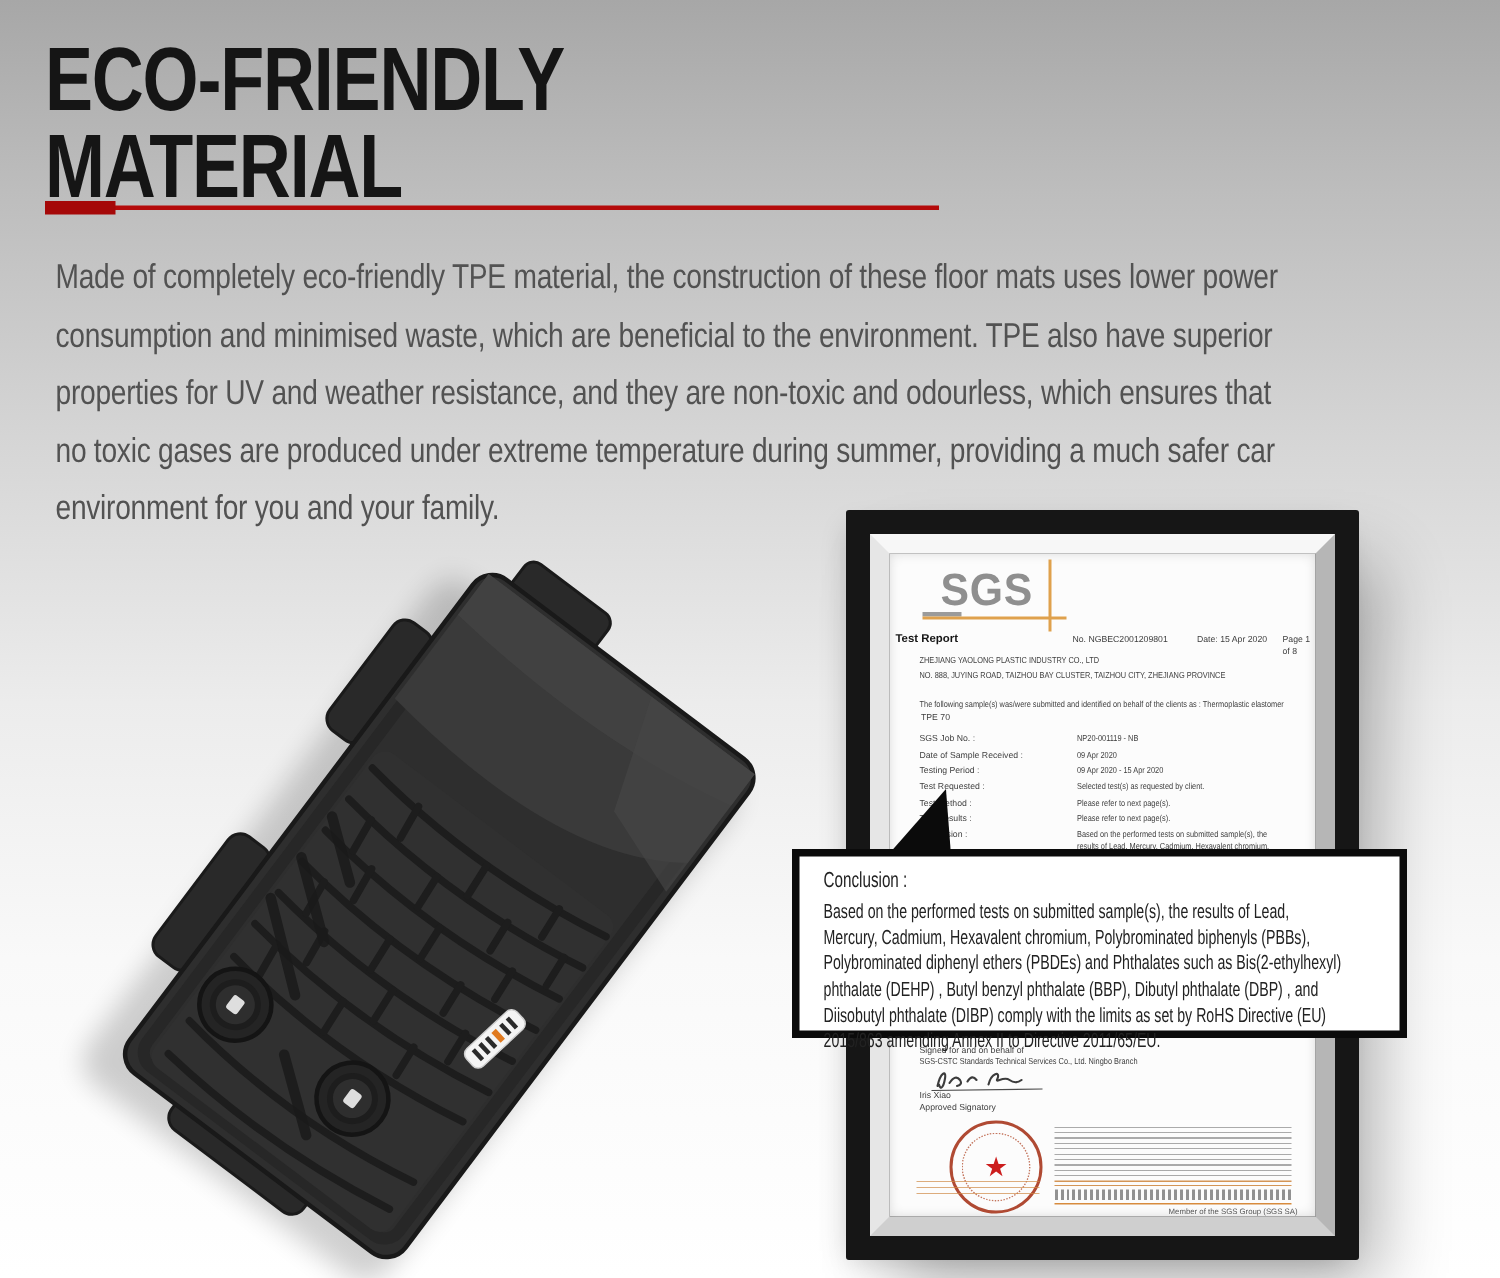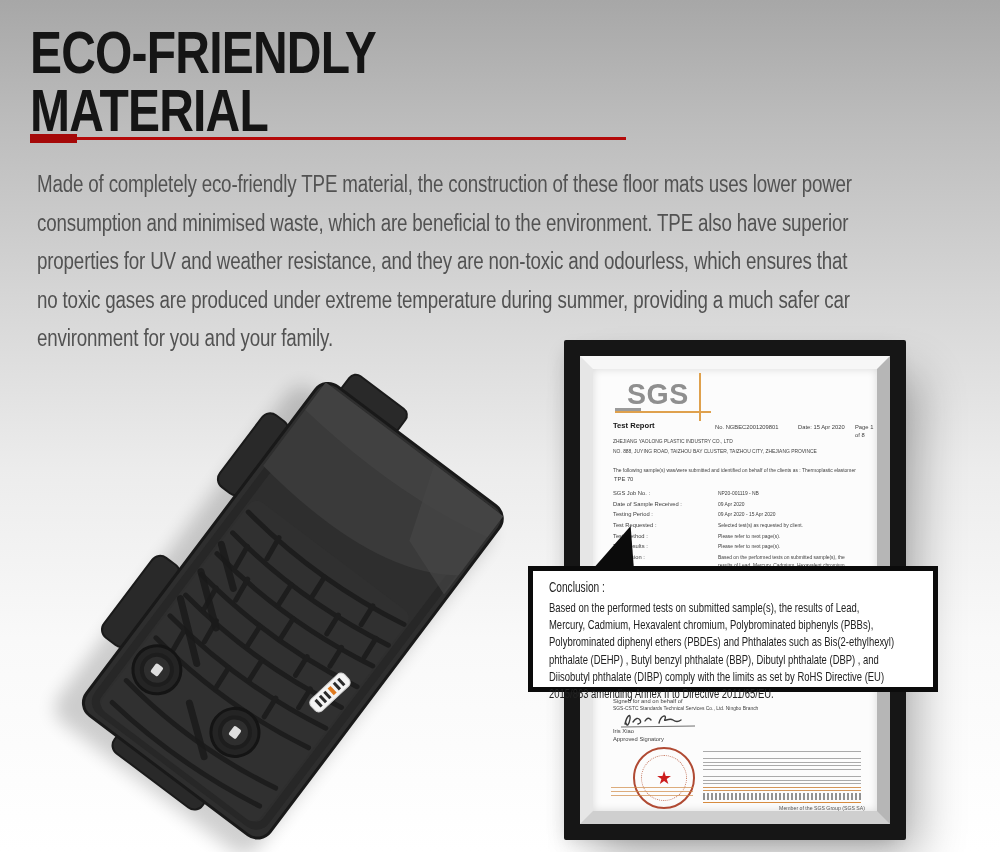--- a/index.html
+++ b/index.html
@@ -37,21 +37,21 @@
   .paper{position:relative;width:100%;height:100%;background:#fcfcfc;overflow:hidden;
     box-shadow:inset 0 0 8px rgba(0,0,0,.14);}
   
   .sgs-logo{position:absolute;left:34px;top:8px;font-size:30px;font-weight:700;color:#8f8f8f;
     letter-spacing:.5px;transform:scaleX(.95);transform-origin:left top;}
   .sgs-h{position:absolute;left:22px;top:42px;width:96px;height:1.5px;background:#dfa14d;}
   .sgs-v{position:absolute;left:106px;top:4px;width:1.5px;height:48px;background:#dfa14d;}
   .sgs-u{position:absolute;left:22px;top:39px;width:26px;height:3px;background:#9b9b9b;}
   .c6{font-size:5.8px;line-height:8.3px;color:#3e3e3e;}
   .sqz{transform:scaleX(.85);transform-origin:0 0;white-space:nowrap;}
-  .rep-title{position:absolute;left:20px;top:52px;font-size:7.6px;font-weight:700;color:#161616;}
+  .rep-title{position:absolute;left:4px;top:52px;font-size:7.6px;font-weight:700;color:#161616;}
   .rep-no{position:absolute;left:122px;top:54px;}
   .rep-date{position:absolute;left:205px;top:54px;}
   .rep-page{position:absolute;left:262px;top:54px;}
   .co1{position:absolute;left:20px;top:68px;}
   .co2{position:absolute;left:20px;top:78px;}
   .intro{position:absolute;left:20px;top:97px;}
   .intro2{position:absolute;left:21px;top:106px;}
   .fields{position:absolute;left:20px;top:120px;right:8px;}
   .frow{display:flex;margin-bottom:2.4px;}
   .flab{flex:0 0 105px;}

